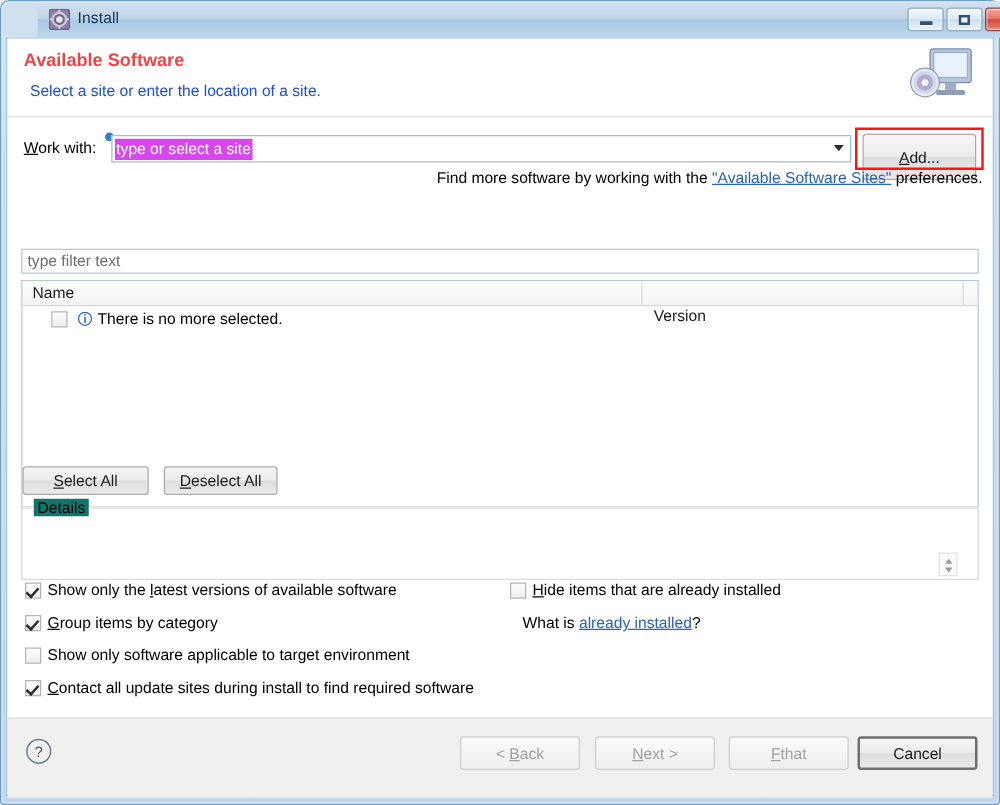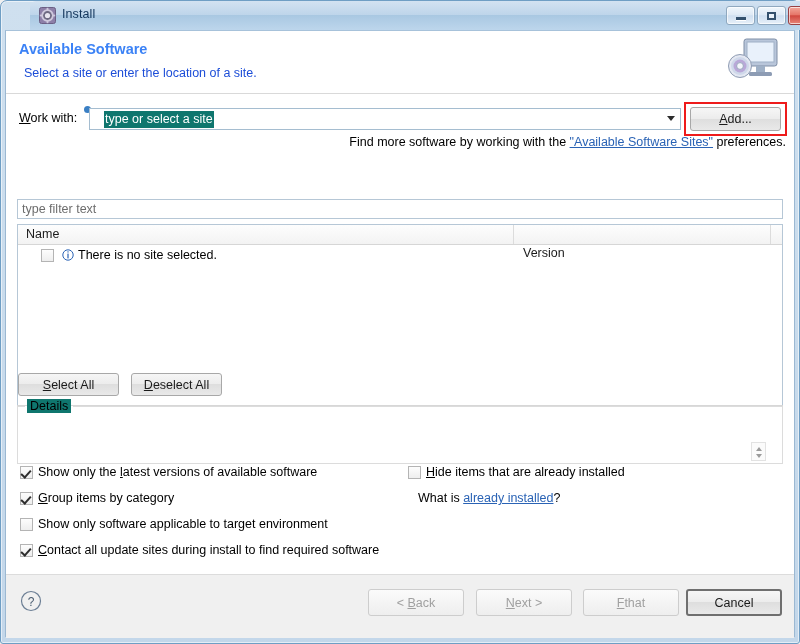--- a/index.html
+++ b/index.html
@@ -112,21 +112,21 @@
     left: 0; top: 0;
     width: 788px; height: 62px;
     background: #ffffff;
     border-bottom: 1px solid #d9d9d9;
   }
   .hdr-title {
     position: absolute;
     left: 13px; top: 10px;
     font-size: 14.5px;
     font-weight: bold;
-    color: #3b82f6;
+    color: #ef4444;
   }
   .hdr-sub {
     position: absolute;
     left: 18px; top: 35px;
     font-size: 12.5px;
     color: #1d4ed8;
   }
   .hdr-icon {
     position: absolute;
     right: 12px; top: 3px;
@@ -164,25 +164,24 @@
     box-sizing: border-box;
     border: 1px solid #a5bdd0;
     background: #ffffff;
   }
   .combo-sel {
     position: absolute;
     left: 2px; top: 2px;
     height: 17px;
     line-height: 17px;
     padding: 0 1px;
-    background: #0f766e;
+    background: #d946ef;
     color: #ffffff;
     font-size: 12.5px;
     white-space: nowrap;
-    margin-left: 12px;
   }
   .combo-arrow {
     position: absolute;
     right: 5px; top: 7px;
     width: 0; height: 0;
     border-left: 4px solid transparent;
     border-right: 4px solid transparent;
     border-top: 5px solid #2c2c2c;
   }
 
@@ -444,21 +443,21 @@
       <span class="lbl" style="left:13px; top:17px;">
         <u class="acc">W</u><span>ork with:</span>
       </span>
       <span class="info-dot" style="left:78px; top:12px;"></span>
 
       <div class="combo">
         <span class="combo-sel">type or select a site</span>
         <span class="combo-arrow"></span>
       </div>
 
-      <div class="btn" style="left:684px; top:13px; width:91px; height:24px;">
+      <div class="btn" style="left:684px; top:13px; width:91px; height:37px;">
         <span><u class="acc">A</u><span>dd...</span></span>
       </div>
       <div class="redbox" style="left:678px; top:8px; width:103px; height:34px;"></div>
 
       <div class="findline">
         <span>Find more software by working with the </span><a class="link">"Available Software Sites"</a><span> preferences.</span>
       </div>
 
       <div class="filterbox">type filter text</div>
 
@@ -471,21 +470,21 @@
         </div>
         <div class="trow">
           <span class="row-check"></span>
           <span class="row-info">
             <svg width="12" height="12" viewBox="0 0 12 12">
               <circle cx="6" cy="6" r="5.2" fill="none" stroke="#2a63b5" stroke-width="1"></circle>
               <rect x="5.4" y="2.3" width="1.2" height="1.2" fill="#2a63b5"></rect>
               <rect x="5.4" y="4.6" width="1.2" height="4.8" fill="#2a63b5"></rect>
             </svg>
           </span>
-          <span class="row-text">There is no site selected.</span>
+          <span class="row-text">There is no more selected.</span>
         </div>
       </div>
 
       <div class="btn" style="left:12px; top:279px; width:101px; height:23px;">
         <span><u class="acc">S</u><span>elect All</span></span>
       </div>
       <div class="btn" style="left:125px; top:279px; width:91px; height:23px;">
         <span><u class="acc">D</u><span>eselect All</span></span>
       </div>
 

